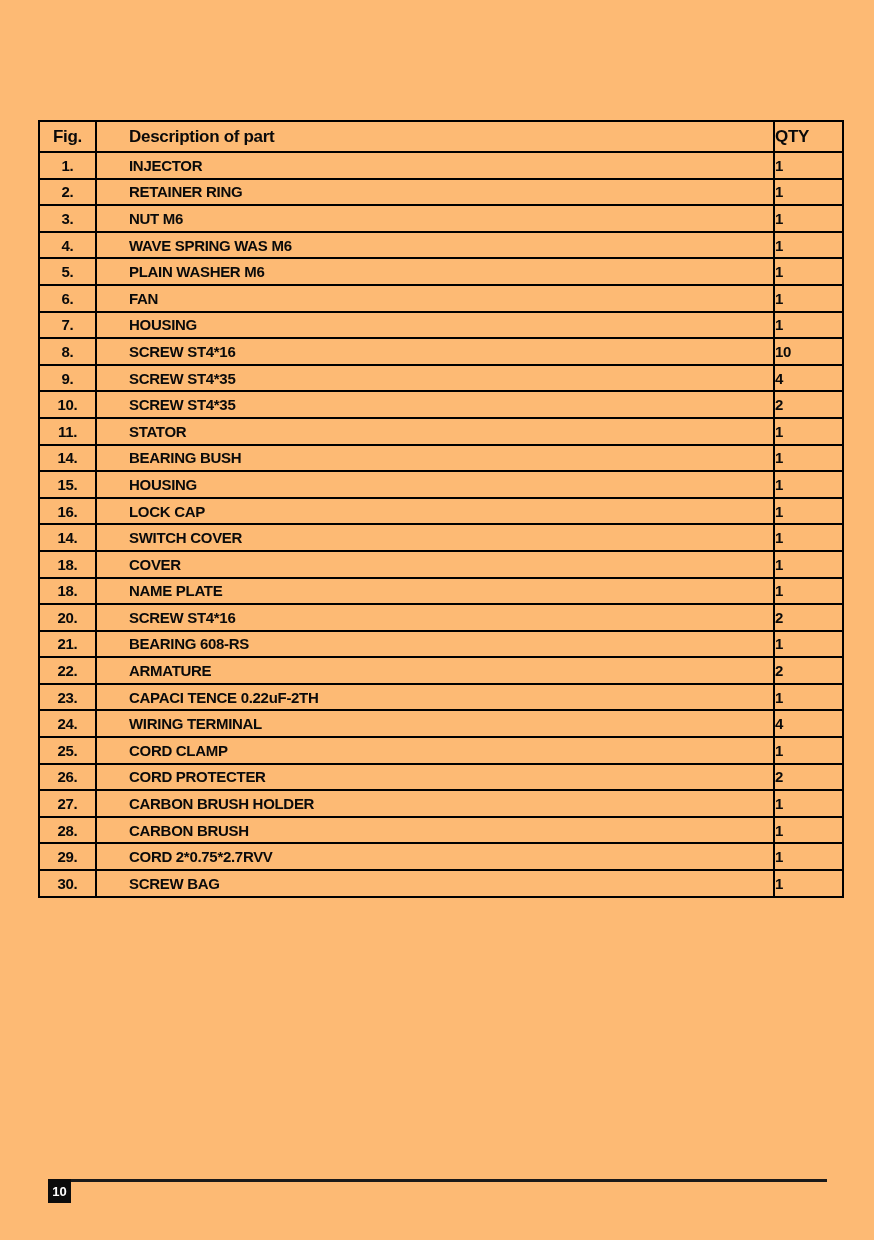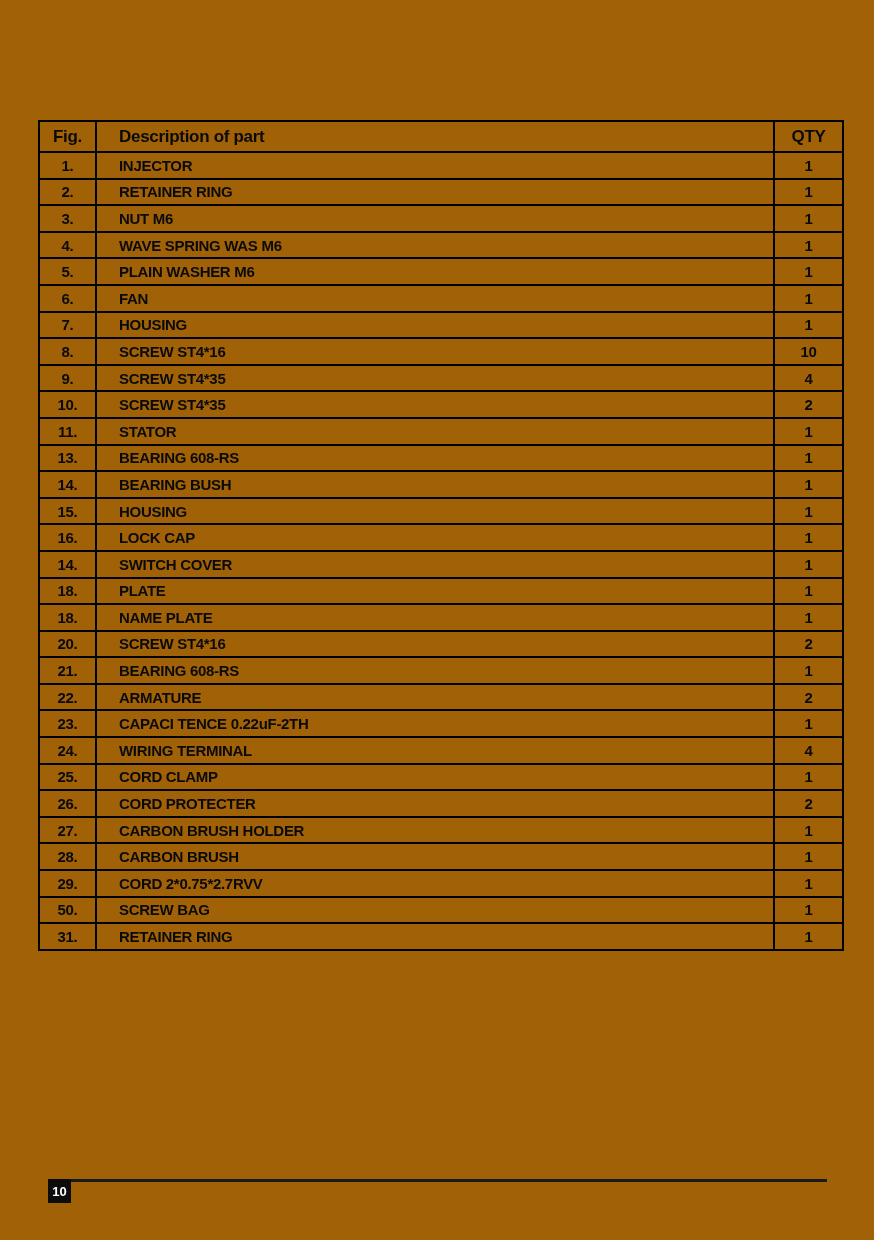--- a/index.html
+++ b/index.html
@@ -1,21 +1,21 @@
 <!DOCTYPE html>
 <html><head>
 <meta charset="utf-8">
 <style>
   * { margin: 0; padding: 0; box-sizing: border-box; }
   html, body { background: #e8e8e8; }
   .page {
     position: relative;
     width: 874px;
     height: 1240px;
-    background: #a16207;
+    background: #fdba74;
     font-family: "Liberation Sans", sans-serif;
     overflow: hidden;
   }
   table.parts-table {
     position: absolute;
     left: 38px;
     top: 120px;
     width: 804px;
     border-collapse: collapse;
     table-layout: fixed;
@@ -36,22 +36,22 @@
     height: 31px;
     font-size: 17px;
     vertical-align: middle;
   }
   table.parts-table tbody td {
     height: 26.6px;
     font-size: 15px;
     vertical-align: middle;
   }
   th.h-fig, td.c-fig { text-align: center; }
-  th.h-desc, td.c-desc { text-align: left; padding-left: 22px; }
-  th.h-qty, td.c-qty { text-align: center; }
+  th.h-desc, td.c-desc { text-align: left; padding-left: 32px; }
+  th.h-qty, td.c-qty { text-align: left; }
 
   .footer-pagenum {
     position: absolute;
     left: 48px;
     top: 1179px;
     width: 23px;
     height: 24px;
     background: #0c0c0c;
     color: #ffffff;
     font-size: 13px;
@@ -137,25 +137,20 @@
           <td class="c-fig">10.</td>
           <td class="c-desc">SCREW ST4*35</td>
           <td class="c-qty">2</td>
         </tr>
         <tr>
           <td class="c-fig">11.</td>
           <td class="c-desc">STATOR</td>
           <td class="c-qty">1</td>
         </tr>
         <tr>
-          <td class="c-fig">13.</td>
-          <td class="c-desc">BEARING 608-RS</td>
-          <td class="c-qty">1</td>
-        </tr>
-        <tr>
           <td class="c-fig">14.</td>
           <td class="c-desc">BEARING BUSH</td>
           <td class="c-qty">1</td>
         </tr>
         <tr>
           <td class="c-fig">15.</td>
           <td class="c-desc">HOUSING</td>
           <td class="c-qty">1</td>
         </tr>
         <tr>
@@ -163,21 +158,21 @@
           <td class="c-desc">LOCK CAP</td>
           <td class="c-qty">1</td>
         </tr>
         <tr>
           <td class="c-fig">14.</td>
           <td class="c-desc">SWITCH COVER</td>
           <td class="c-qty">1</td>
         </tr>
         <tr>
           <td class="c-fig">18.</td>
-          <td class="c-desc">PLATE</td>
+          <td class="c-desc">COVER</td>
           <td class="c-qty">1</td>
         </tr>
         <tr>
           <td class="c-fig">18.</td>
           <td class="c-desc">NAME PLATE</td>
           <td class="c-qty">1</td>
         </tr>
         <tr>
           <td class="c-fig">20.</td>
           <td class="c-desc">SCREW ST4*16</td>
@@ -222,27 +217,22 @@
           <td class="c-fig">28.</td>
           <td class="c-desc">CARBON BRUSH</td>
           <td class="c-qty">1</td>
         </tr>
         <tr>
           <td class="c-fig">29.</td>
           <td class="c-desc">CORD 2*0.75*2.7RVV</td>
           <td class="c-qty">1</td>
         </tr>
         <tr>
-          <td class="c-fig">50.</td>
+          <td class="c-fig">30.</td>
           <td class="c-desc">SCREW BAG</td>
-          <td class="c-qty">1</td>
-        </tr>
-        <tr>
-          <td class="c-fig">31.</td>
-          <td class="c-desc">RETAINER RING</td>
           <td class="c-qty">1</td>
         </tr>
       </tbody>
   </table>
 
   <div class="footer-pagenum">10</div>
   <div class="footer-rule"></div>
 
 </div>
 

